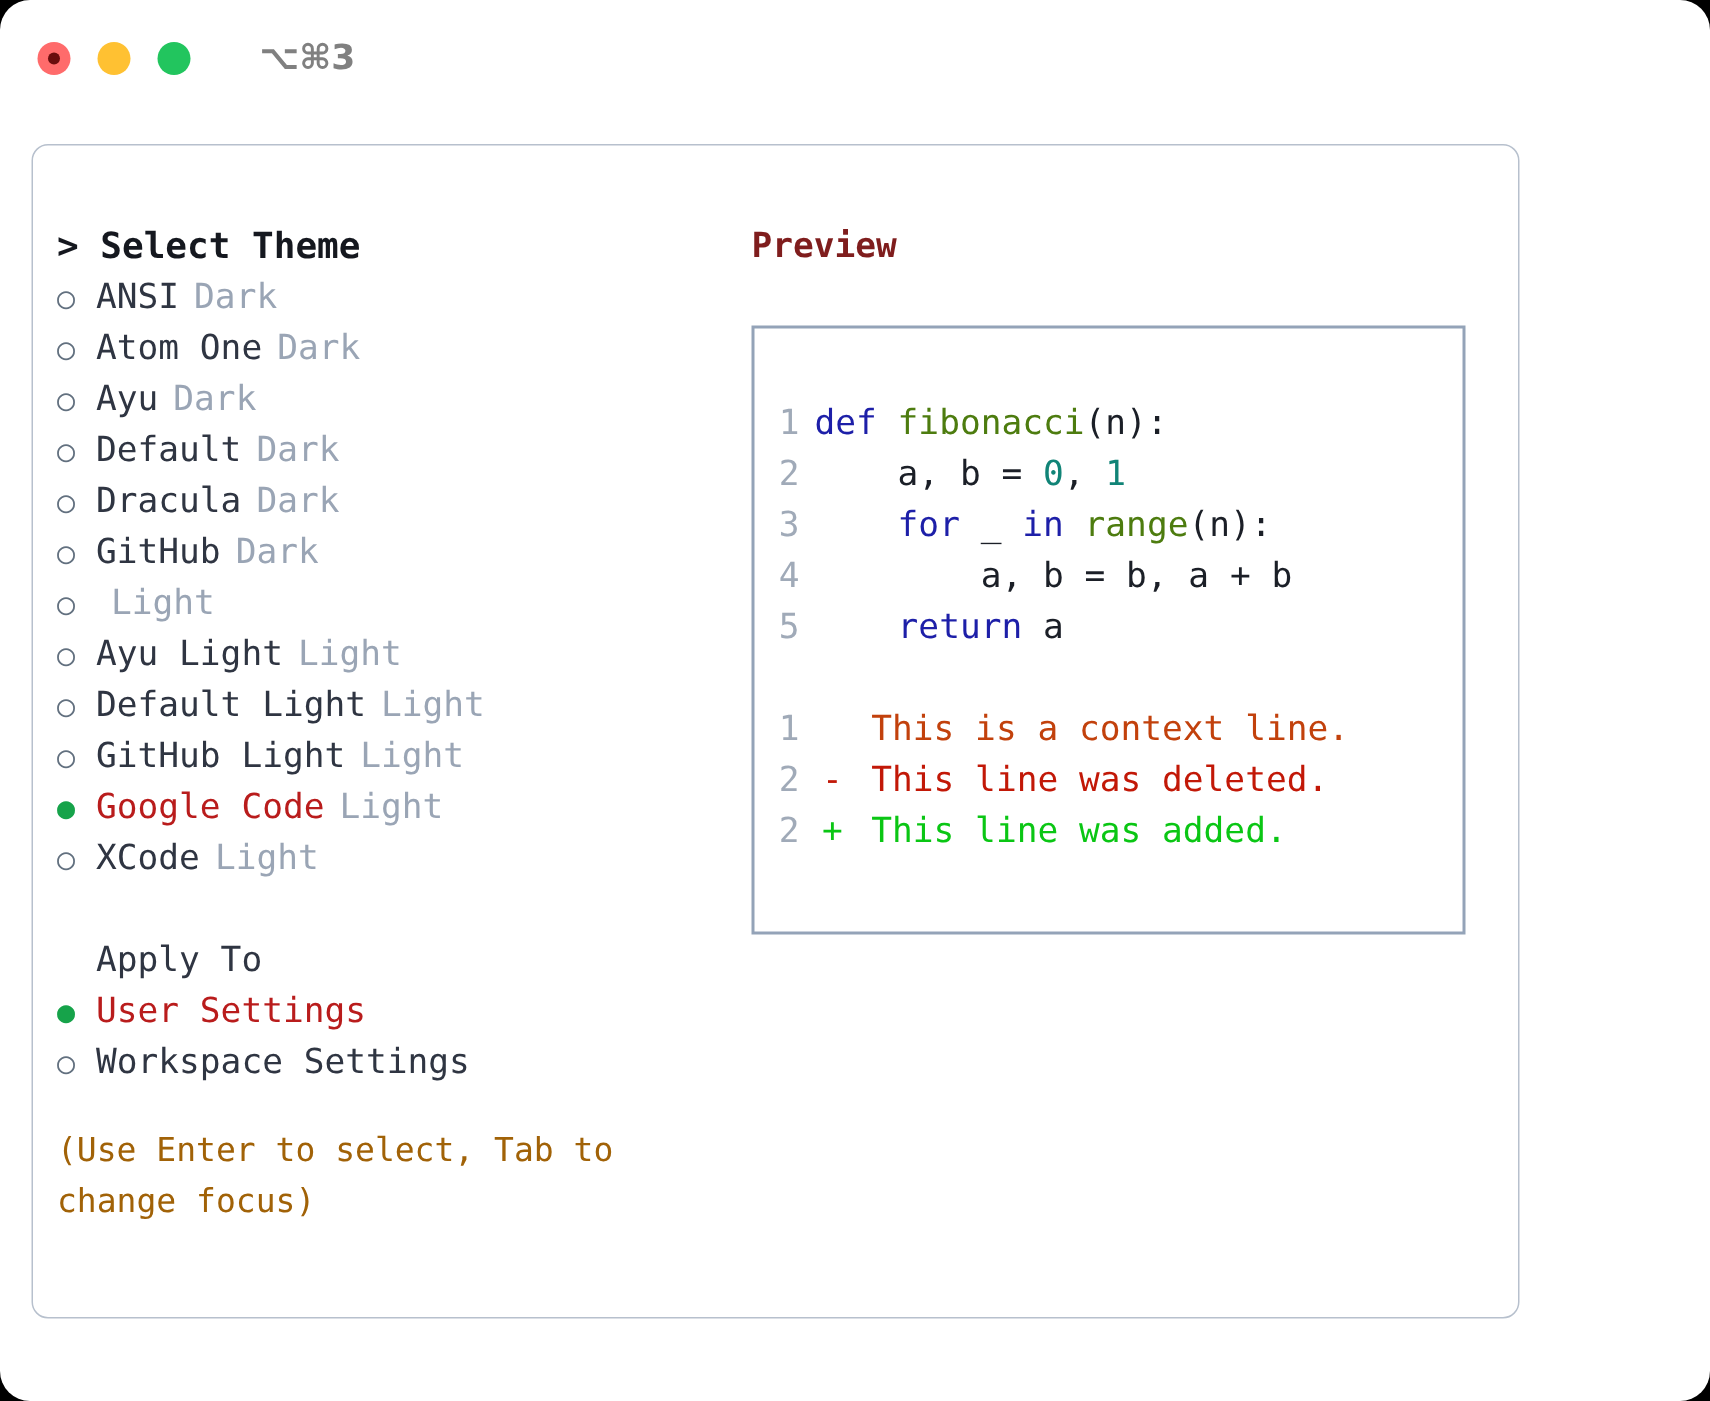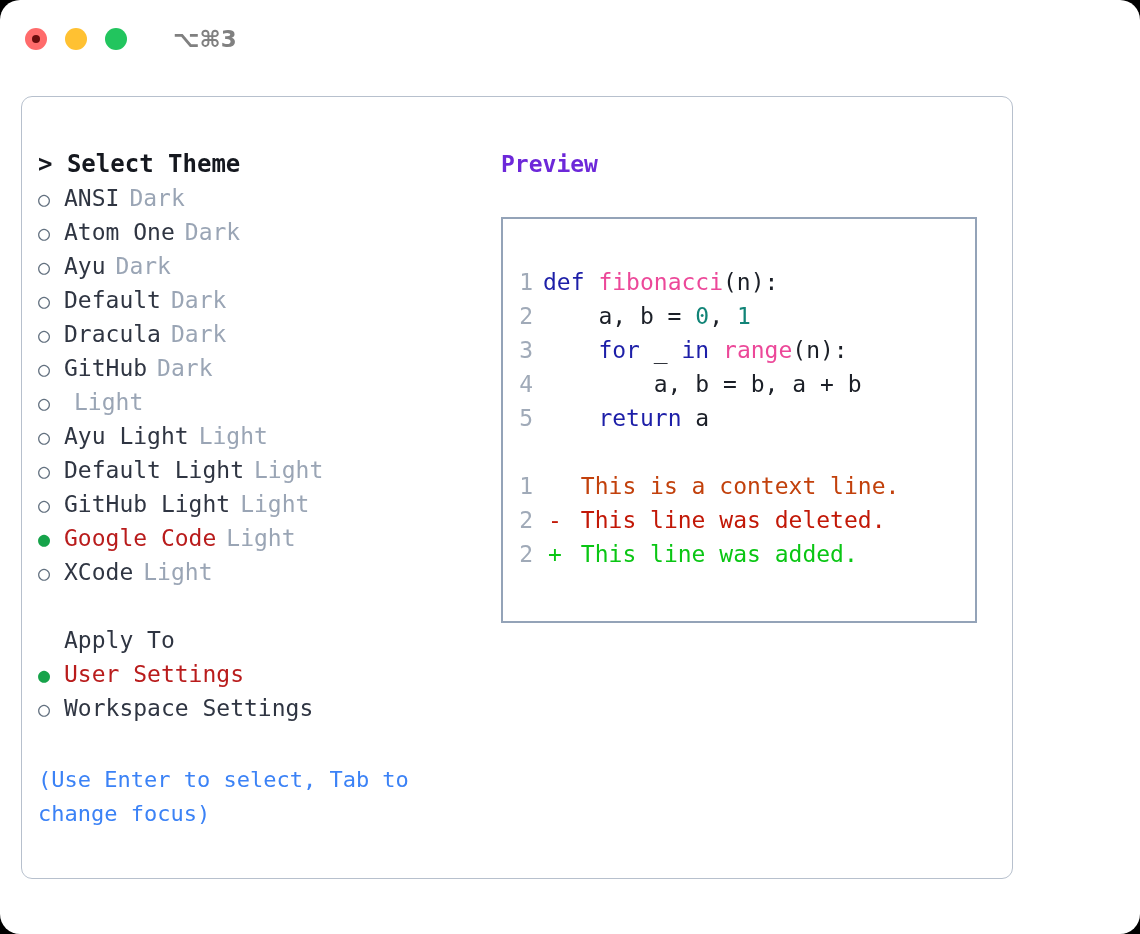--- a/index.html
+++ b/index.html
@@ -129,38 +129,38 @@
     font-size: 23px;
     color: #2f3542;
     line-height: 34px;
     height: 34px;
     padding-left: 26px;
     margin-top: 34px;
     white-space: pre;
   }
 
   #hint-text {
-    margin-top: 38px;
+    margin-top: 26px;
     font-size: 22px;
-    color: #3b82f6;
+    color: #a16207;
     line-height: 34px;
     width: 400px;
   }
 
   
   #preview-column {
     position: absolute;
     left: 479px;
     top: 50px;
     width: 490px;
   }
   #preview-heading {
     font-size: 23px;
     font-weight: bold;
-    color: #6d28d9;
+    color: #7f1d1d;
     line-height: 34px;
   }
   #preview-box {
     margin-top: 36px;
     width: 476px;
     height: 406px;
     border: 2px solid #94a3b8;
     box-sizing: border-box;
     background: #ffffff;
     padding: 46px 0 0 0;
@@ -176,21 +176,21 @@
   .lineno {
     width: 40px;
     flex: 0 0 40px;
     text-align: right;
     color: #a0aab8;
     padding-right: 10px;
     box-sizing: border-box;
   }
   .code-text { color: #1b1f27; }
   .tok-kw   { color: #1d1fa8; }
-  .tok-fn   { color: #ec4899; }
+  .tok-fn   { color: #4d7c0f; }
   .tok-num  { color: #118477; }
   .tok-plain{ color: #1b1f27; }
   .diff-gap { height: 34px; }
   .diff-ctx { color: #c2410c; }
   .diff-del { color: #c21807; }
   .diff-add { color: #0ac614; }
 </style>
 </head>
 <body>
 

